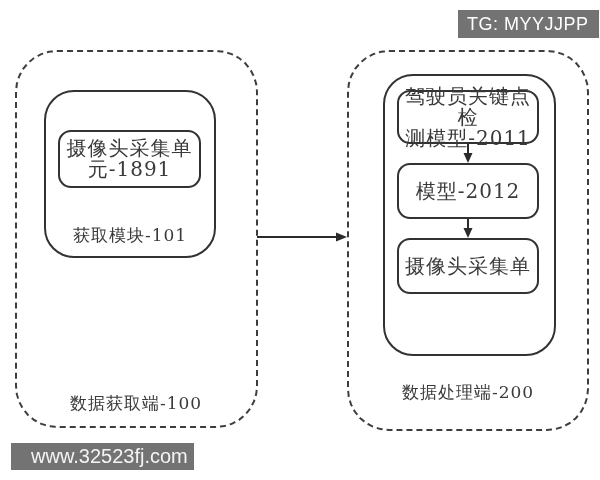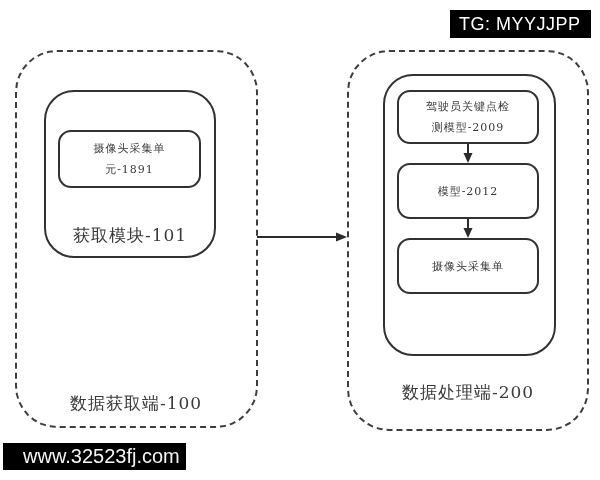--- a/index.html
+++ b/index.html
@@ -13,26 +13,27 @@
     width: 600px;
     height: 480px;
     background: #ffffff;
     overflow: hidden;
     color: #3a3a3a;
   }
   .abs { position: absolute; }
 
   
   .badge {
-    background: #000000;
+    background: #737373;
     color: #ffffff;
     font-family: "Liberation Sans", "DejaVu Sans", sans-serif;
     display: flex;
     align-items: center;
     box-sizing: border-box;
+    margin-left: 8px;
   }
   #tg-badge {
     left: 450px; top: 10px;
     width: 141px; height: 28px;
     font-size: 18px;
     padding-left: 9px;
     letter-spacing: 0.5px;
   }
   #watermark {
     left: 3px; top: 443px;
@@ -66,21 +67,21 @@
   .text-box {
     border: 2px solid #323232;
     border-radius: 13px;
     box-sizing: border-box;
     background: #ffffff;
     display: flex;
     flex-direction: column;
     align-items: center;
     justify-content: center;
     text-align: center;
-    font-size: 11px;
+    font-size: 20px;
     line-height: 21px;
     letter-spacing: 1px;
     color: #3a3a3a;
   }
   #camera-unit-box { left: 58px;  top: 130px; width: 143px; height: 58px; text-align: right; }
   #flow-box-2011   { left: 397px; top: 90px;  width: 142px; height: 54px; }
   #flow-box-2012   { left: 397px; top: 163px; width: 142px; height: 56px; }
   #flow-box-2013   { left: 397px; top: 238px; width: 142px; height: 56px; }
 
   .caption {
@@ -124,21 +125,21 @@
   <div id="acq-module-label" class="abs caption">获取模块-101</div>
 
   <div id="left-bottom-label" class="abs caption">数据获取端-100</div>
 
   <div id="right-container" class="abs dashed-container"></div>
 
   <div id="proc-module" class="abs solid-module"></div>
 
   <div id="flow-box-2011" class="abs text-box">
     <span>驾驶员关键点检</span>
-    <span>测模型-2009</span>
+    <span>测模型-2011</span>
   </div>
 
   <div id="flow-box-2012" class="abs text-box">
     <span>模型-2012</span>
   </div>
 
   <div id="flow-box-2013" class="abs text-box">
     <span>摄像头采集单</span>
   </div>
 

